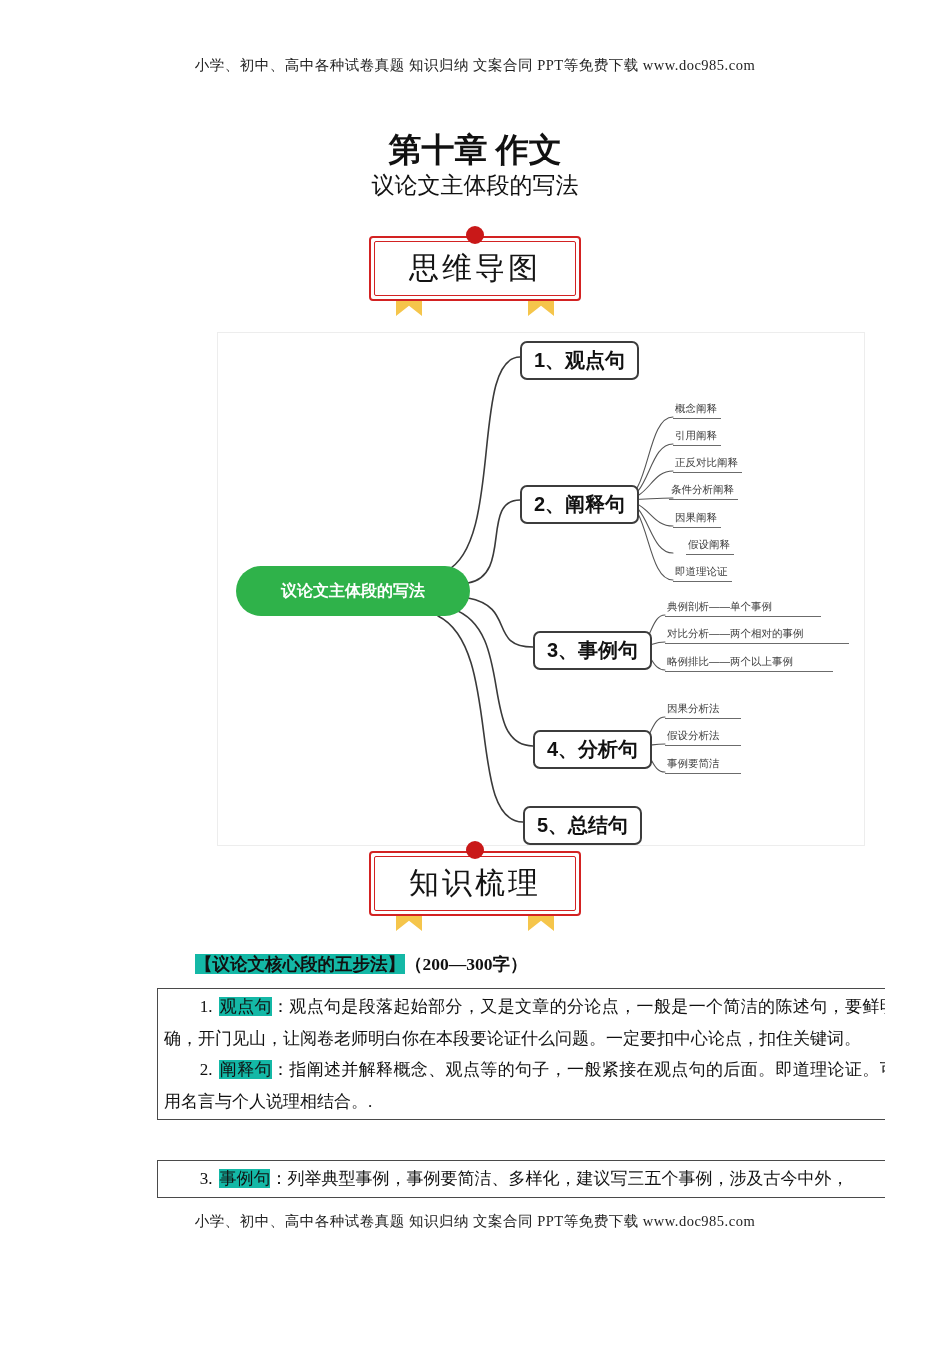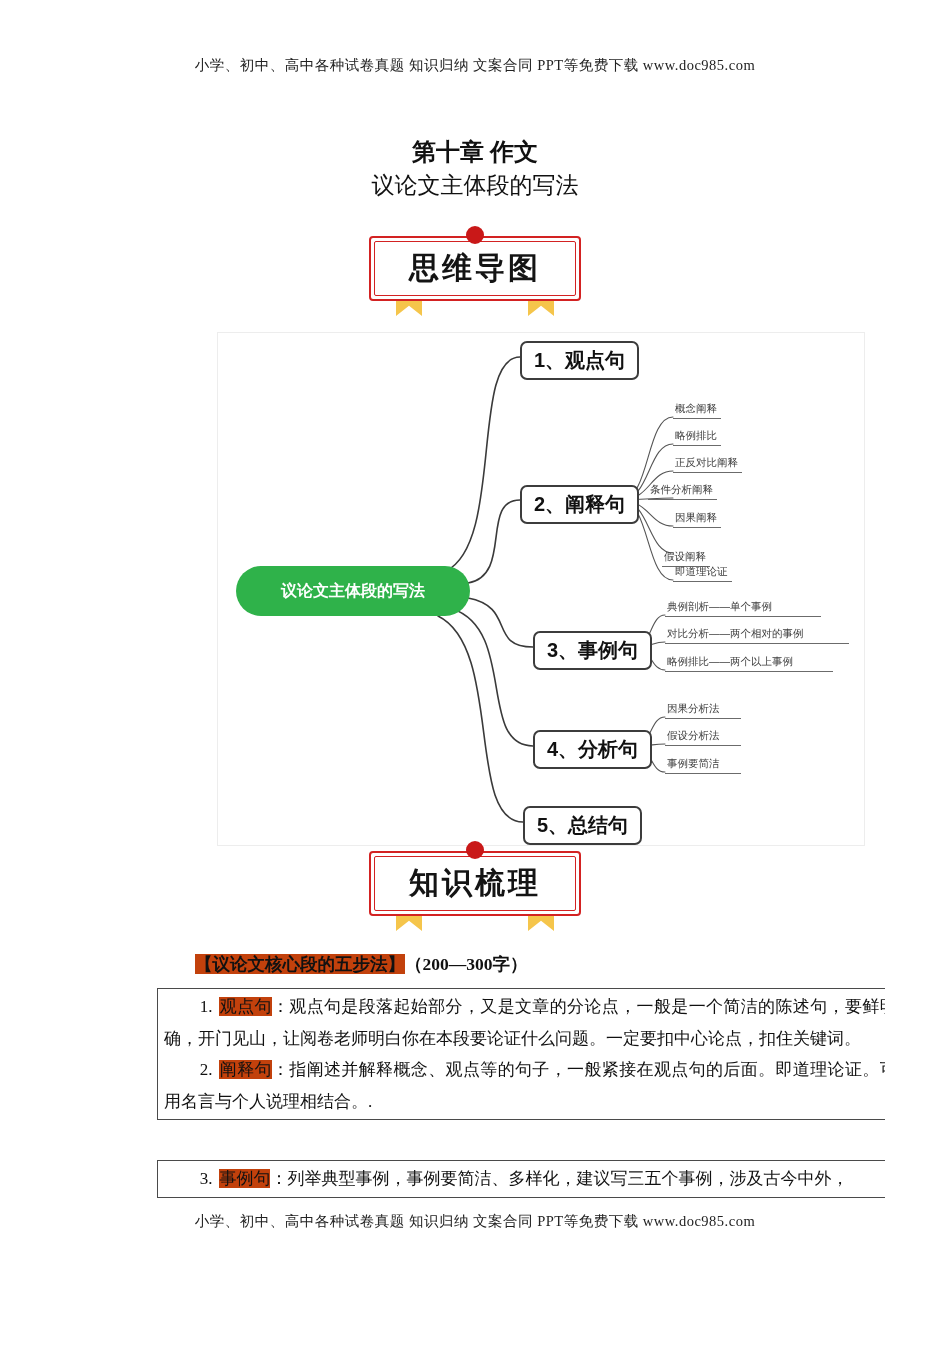--- a/index.html
+++ b/index.html
@@ -3,51 +3,51 @@
 <meta charset="utf-8">
 <style>
   html,body { margin:0; padding:0; background:#fff; }
   .page {
     position:relative; width:820px; height:1347px; margin:0 auto;
     background:#ffffff; color:#111; overflow:hidden;
     font-family:"Liberation Serif","DejaVu Serif",serif;
   }
   .doc-header { position:absolute; top:56px; left:0; right:0; text-align:center; font-size:14.5px; color:#222; letter-spacing:.5px; }
   .doc-footer { position:absolute; top:1212px; left:0; right:0; text-align:center; font-size:14.5px; color:#222; letter-spacing:.5px; }
-  .doc-title  { position:absolute; top:128px; left:0; right:0; margin:8px; text-align:center; font-size:24px; font-weight:bold; }
+  .doc-title  { position:absolute; top:128px; left:0; right:0; margin:0; text-align:center; font-size:33px; font-weight:bold; }
   .doc-subtitle { position:absolute; top:170px; left:0; right:0; margin:0; text-align:center; font-size:23px; font-weight:500; }
 
   
   .banner { position:absolute; left:50%; transform:translateX(-50%); }
   .banner--mindmap { top:236px; }
   .banner--knowledge { top:851px; }
   .banner .dot { position:absolute; top:-10px; left:50%; transform:translateX(-50%);
     width:18px; height:18px; border-radius:50%; background:#c91818; z-index:3; }
   .banner .frame { position:relative; z-index:2; border:2px solid #d32222; border-radius:4px; background:#fff; padding:3px; }
   .banner .frame-inner { border:1px solid #d32222; border-radius:2px; padding:6px 34px;
-    font-family:"Liberation Sans","DejaVu Sans",sans-serif; font-weight:bold; font-size:30px; letter-spacing:3px; color:#141414; white-space:nowrap; }
+    font-family:"Liberation Sans","DejaVu Sans",sans-serif; font-weight:normal; font-size:30px; letter-spacing:3px; color:#141414; white-space:nowrap; }
   .banner .ribbon { position:absolute; bottom:-15px; width:26px; height:27px; background:#f5c54b; z-index:1;
     clip-path:polygon(0 0,100% 0,100% 100%,50% 62%,0 100%); }
   .banner .ribbon.left { left:27px; } .banner .ribbon.right { right:27px; }
 
   
   .mindmap { position:absolute; top:332px; left:152px; width:646px; height:512px; border:1px solid #ededed; background:#fff; }
   .mindmap svg { position:absolute; left:0; top:0; }
   .mm-root { position:absolute; left:18px; top:233px; width:234px; height:50px; background:#2fb24a;
     border-radius:26px; color:#fff; display:flex; align-items:center; justify-content:center;
     font-family:"Liberation Sans","DejaVu Sans",sans-serif; font-weight:bold; font-size:16px; z-index:2; }
   .mm-box { position:absolute; background:#fff; border:2px solid #3c3c3c; border-radius:7px; padding:4px 12px;
     font-family:"Liberation Sans","DejaVu Sans",sans-serif; font-weight:bold; font-size:20px; white-space:nowrap; z-index:2; }
   .mm-leaf { position:absolute; font-size:10.5px; color:#3d3d3d; border-bottom:1px solid #6b6b6b;
     padding:0 4px 2px 2px; white-space:nowrap; z-index:2;
     font-family:"Liberation Sans","DejaVu Sans",sans-serif; }
 
   
   .section-heading { position:absolute; top:952px; left:130px; font-size:17.5px; font-weight:bold; }
-  .hl { background:#c2410c; }
+  .hl { background:#14b8a6; }
   .text-box { position:absolute; left:92px; width:766px; box-sizing:border-box;
     border:1px solid #4a4a4a; padding:2px 8px 2px 6px; font-size:17px; line-height:31.5px; text-align:justify; }
   #box-main { top:988px; }
   #box-cont { top:1160px; }
   .para { margin:0; text-indent:2.1em; }
   .num { margin-right:7px; }
 </style>
 </head>
 <body>
 
@@ -95,25 +95,25 @@
 
     <div class="mm-root">议论文主体段的写法</div>
 
     <div class="mm-box" style="left:302px; top:8px;">1、观点句</div>
     <div class="mm-box" style="left:302px; top:152px;">2、阐释句</div>
     <div class="mm-box" style="left:315px; top:298px;">3、事例句</div>
     <div class="mm-box" style="left:315px; top:397px;">4、分析句</div>
     <div class="mm-box" style="left:305px; top:473px;text-align:right;">5、总结句</div>
 
     <div class="mm-leaf" style="left:455px; top:69px;">概念阐释</div>
-    <div class="mm-leaf" style="left:455px; top:96px;">略例排比</div>
+    <div class="mm-leaf" style="left:455px; top:96px;">引用阐释</div>
     <div class="mm-leaf" style="left:455px; top:123px;">正反对比阐释</div>
-    <div class="mm-leaf" style="left:430px; top:150px;">条件分析阐释</div>
+    <div class="mm-leaf" style="left:451px; top:150px;">条件分析阐释</div>
     <div class="mm-leaf" style="left:455px; top:178px;">因果阐释</div>
-    <div class="mm-leaf" style="left:444px; top:205px;margin-top:12px;">假设阐释</div>
+    <div class="mm-leaf" style="left:468px; top:205px;">假设阐释</div>
     <div class="mm-leaf" style="left:455px; top:232px;">即道理论证</div>
 
     <div class="mm-leaf" style="left:447px; top:267px; min-width:150px;">典例剖析——单个事例</div>
     <div class="mm-leaf" style="left:447px; top:294px; min-width:178px;">对比分析——两个相对的事例</div>
     <div class="mm-leaf" style="left:447px; top:322px; min-width:162px;">略例排比——两个以上事例</div>
 
     <div class="mm-leaf" style="left:447px; top:369px; min-width:70px;">因果分析法</div>
     <div class="mm-leaf" style="left:447px; top:396px; min-width:70px;">假设分析法</div>
     <div class="mm-leaf" style="left:447px; top:424px; min-width:70px;">事例要简洁</div>
   </div>

